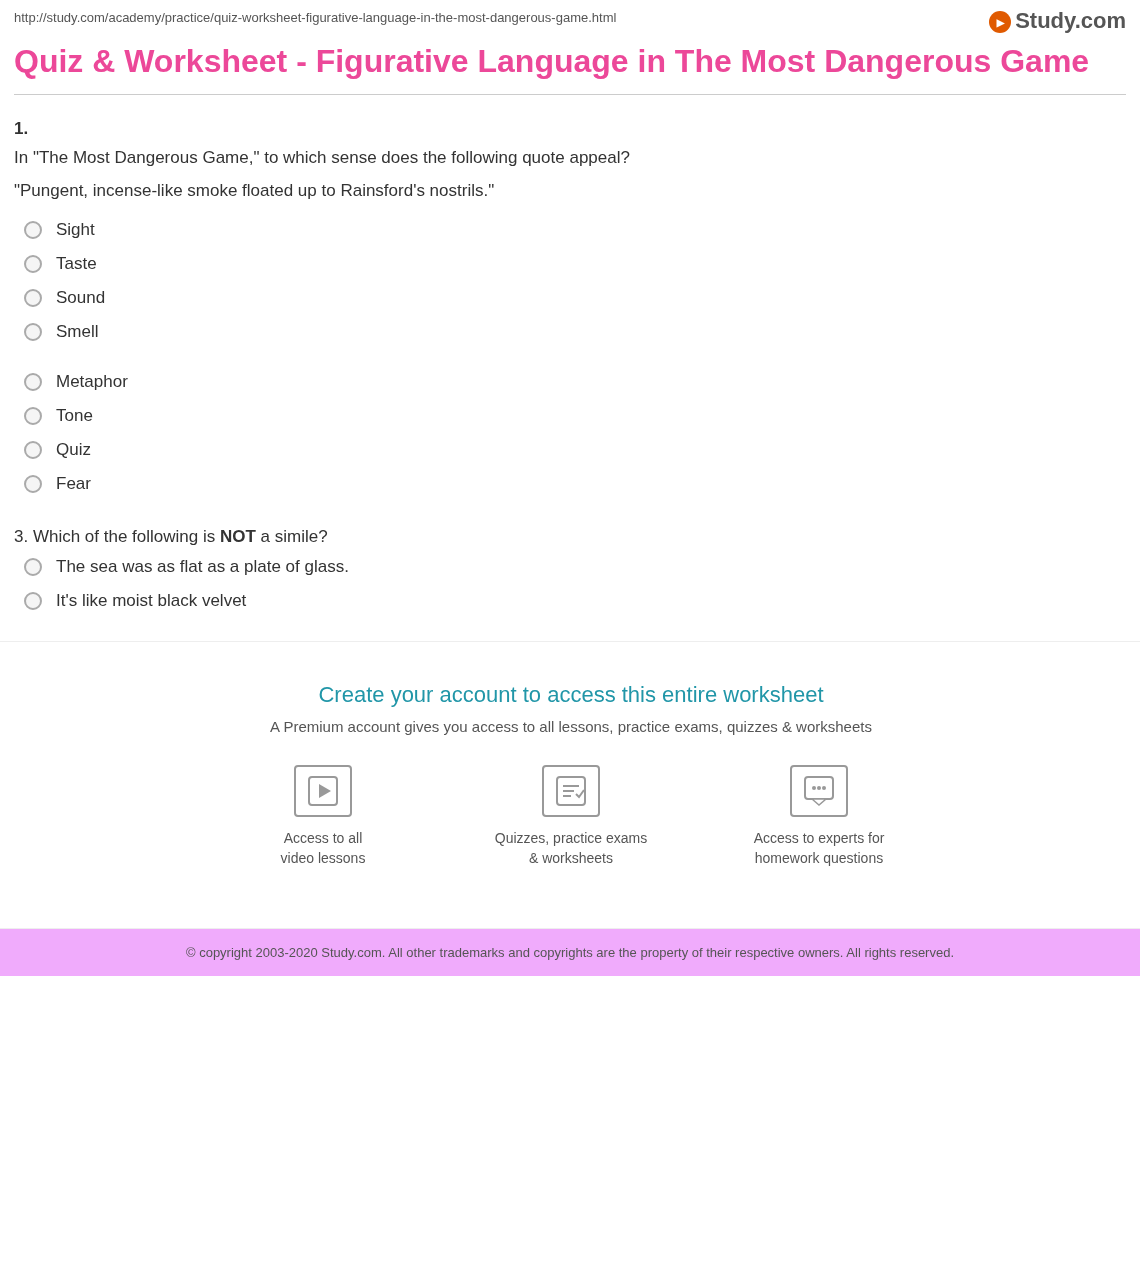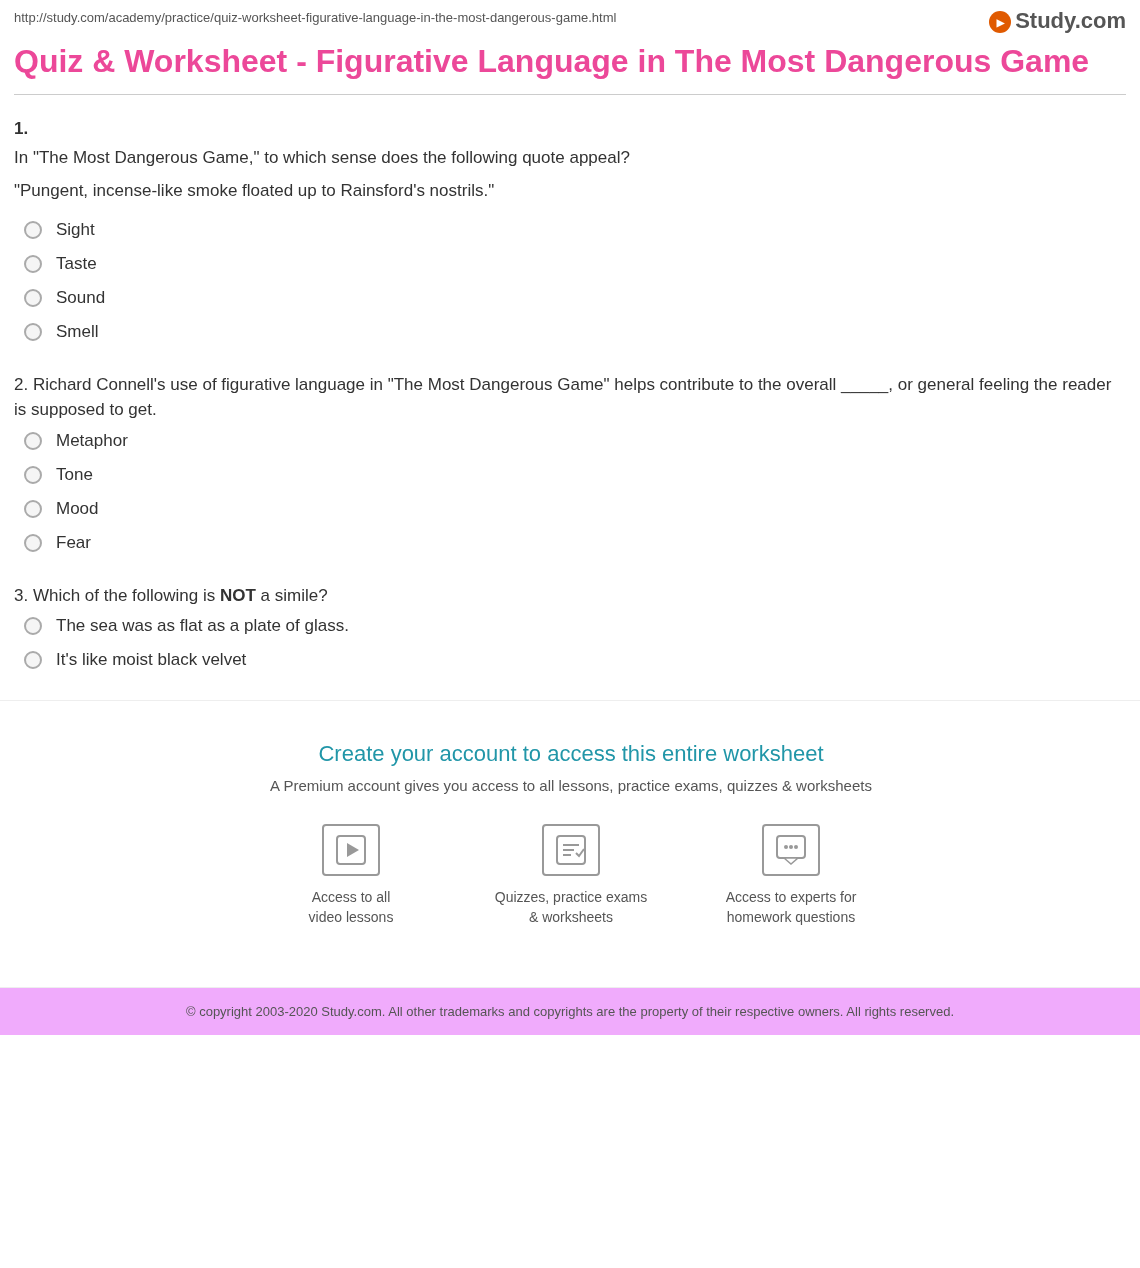--- a/index.html
+++ b/index.html
@@ -118,21 +118,21 @@
       margin-bottom: 10px;
     }
     .cta-subtitle {
       font-size: 15px;
       color: #555;
       margin-bottom: 30px;
     }
     .features {
       display: flex;
       justify-content: center;
-      gap: 60px;
+      gap: 88px;
       margin-bottom: 30px;
     }
     .feature {
       display: flex;
       flex-direction: column;
       align-items: center;
       width: 160px;
     }
     .feature-icon {
       width: 60px;
@@ -221,35 +221,32 @@
         <span>Sound</span>
       </li>
       <li>
         <span class="radio-circle"></span>
         <span>Smell</span>
       </li>
     </ul>
   </div>
 
   <div class="question-block">
-    <div class="question-text">
-      <span>2. </span><span>Richard Connell's use of figurative language in "The Most Dangerous Game" helps contribute to the overall _____, or general feeling the reader is supposed to get.</span>
-    </div>
     <ul class="options">
       <li>
         <span class="radio-circle"></span>
         <span>Metaphor</span>
       </li>
       <li>
         <span class="radio-circle"></span>
         <span>Tone</span>
       </li>
       <li>
         <span class="radio-circle"></span>
-        <span>Mood</span>
+        <span>Quiz</span>
       </li>
       <li>
         <span class="radio-circle"></span>
         <span>Fear</span>
       </li>
     </ul>
   </div>
 
   <div class="question-block">
     <div class="question-text">

